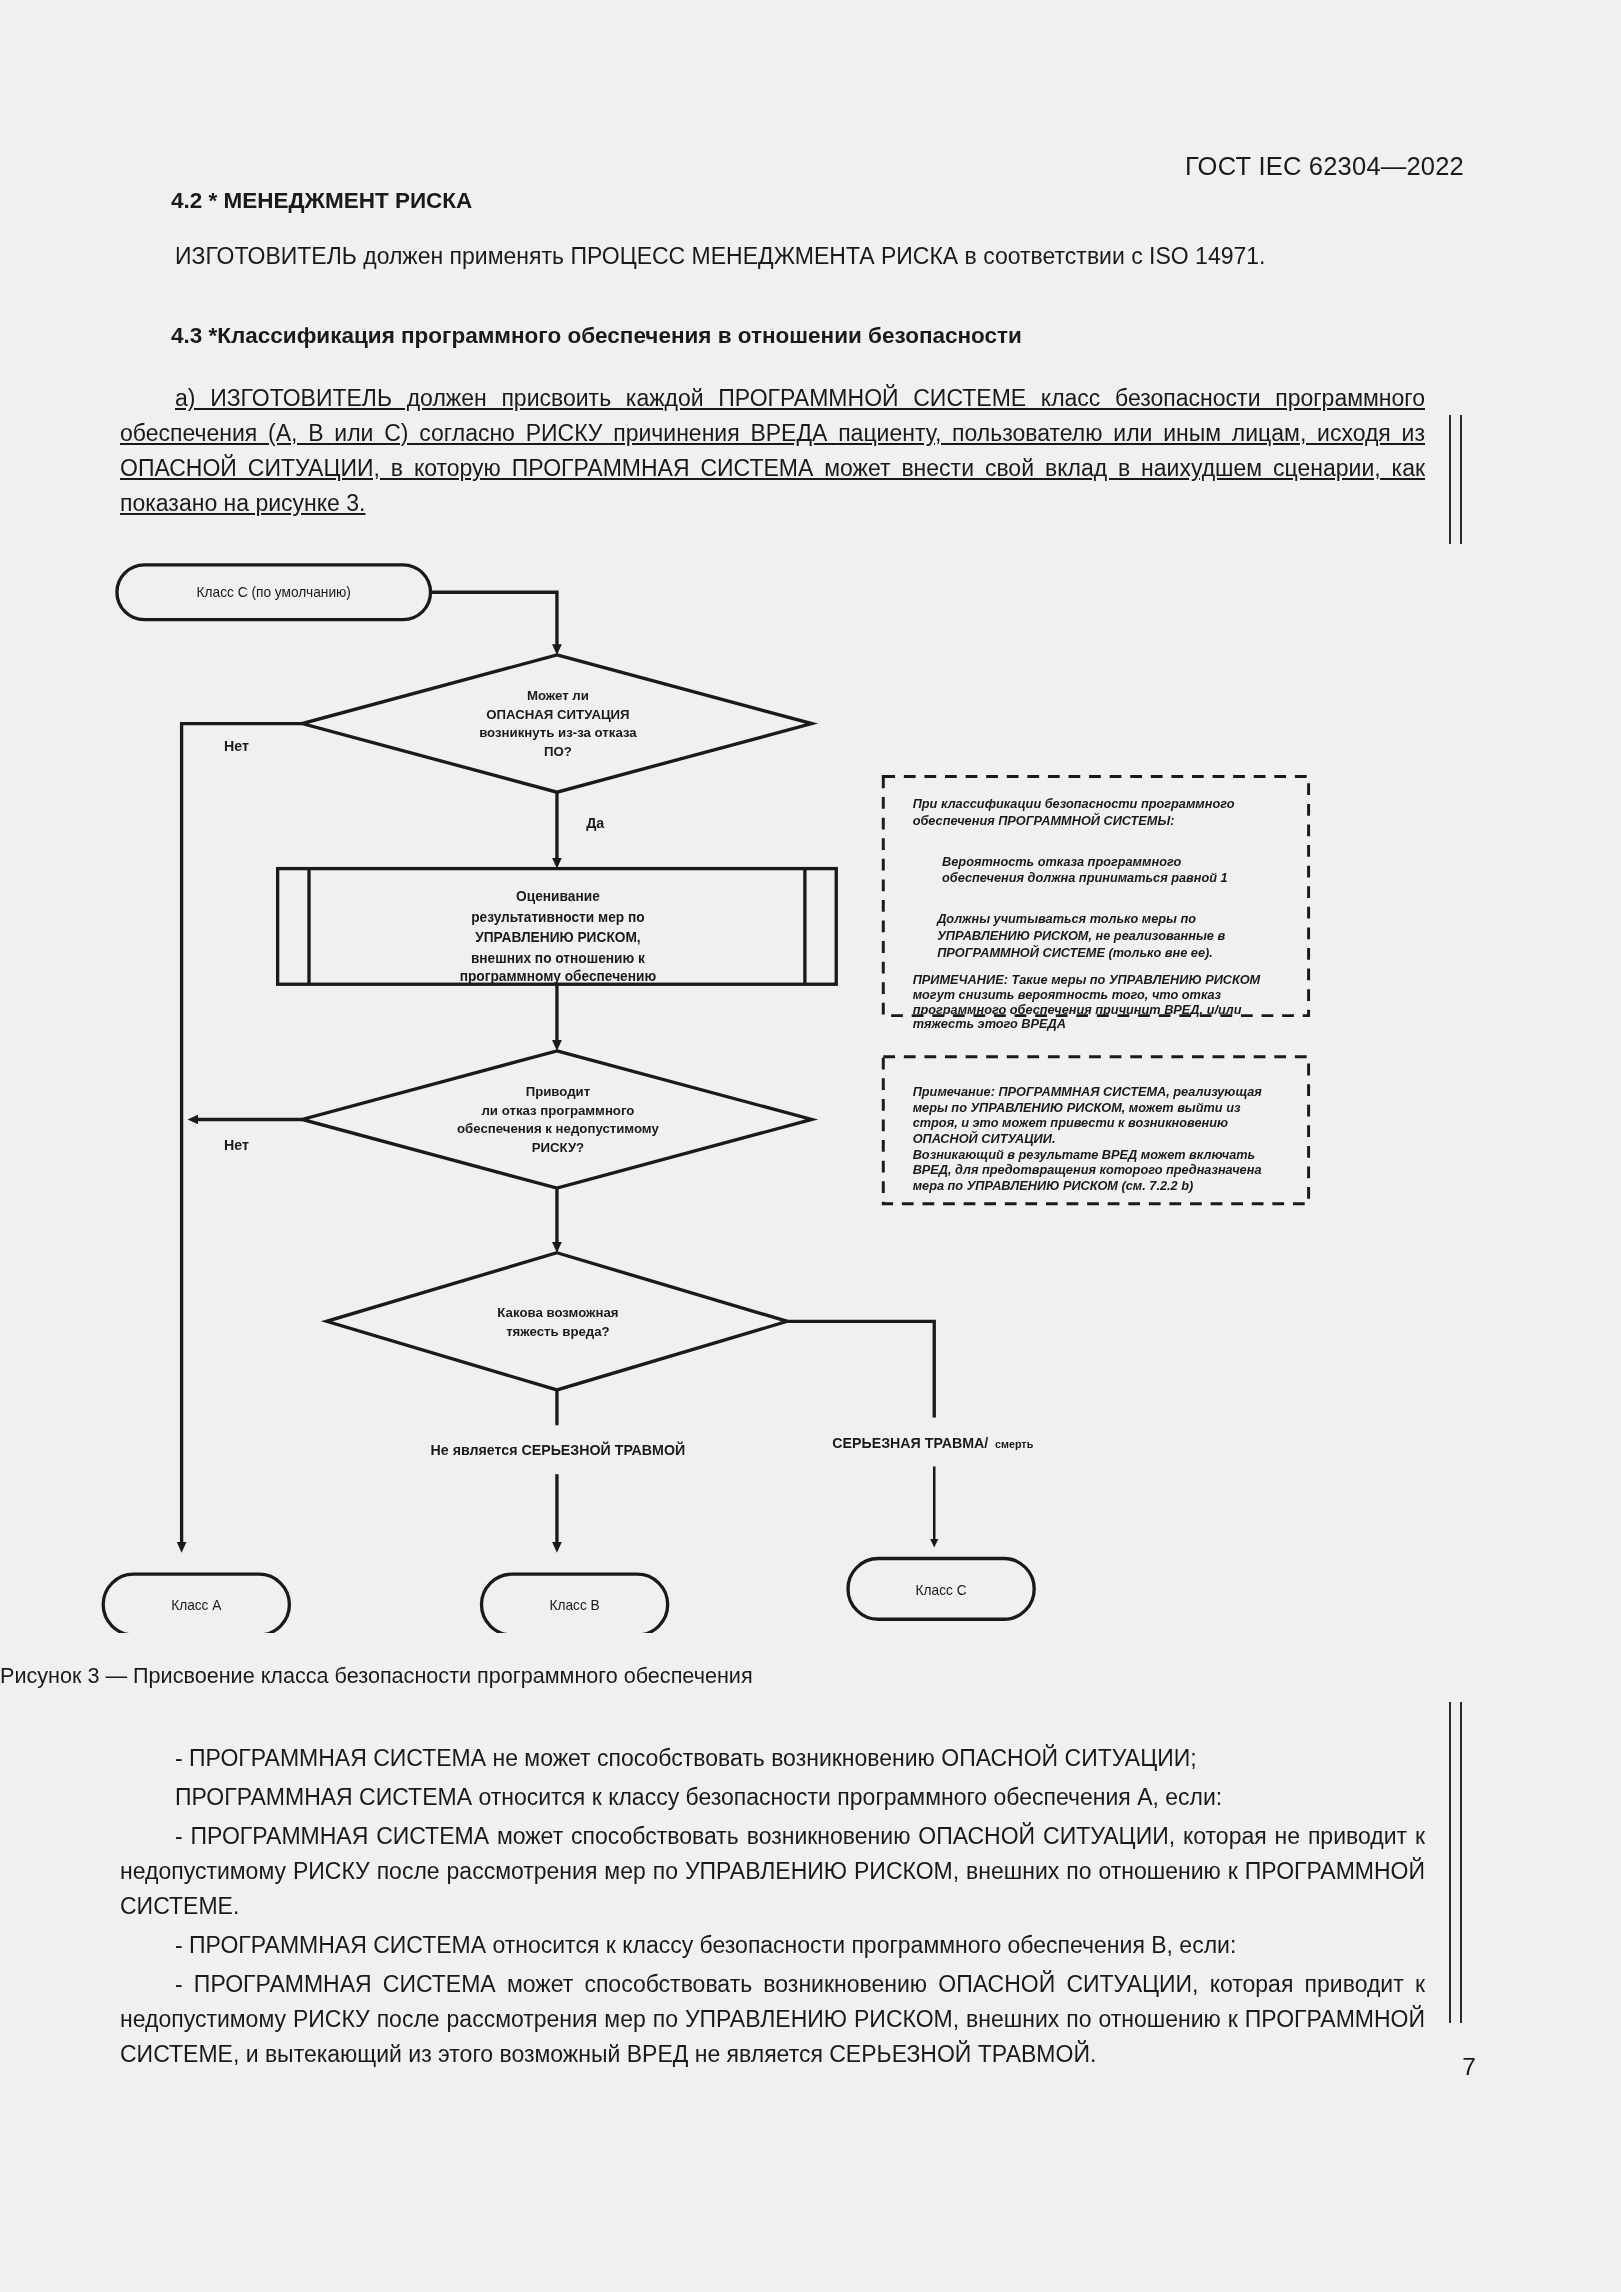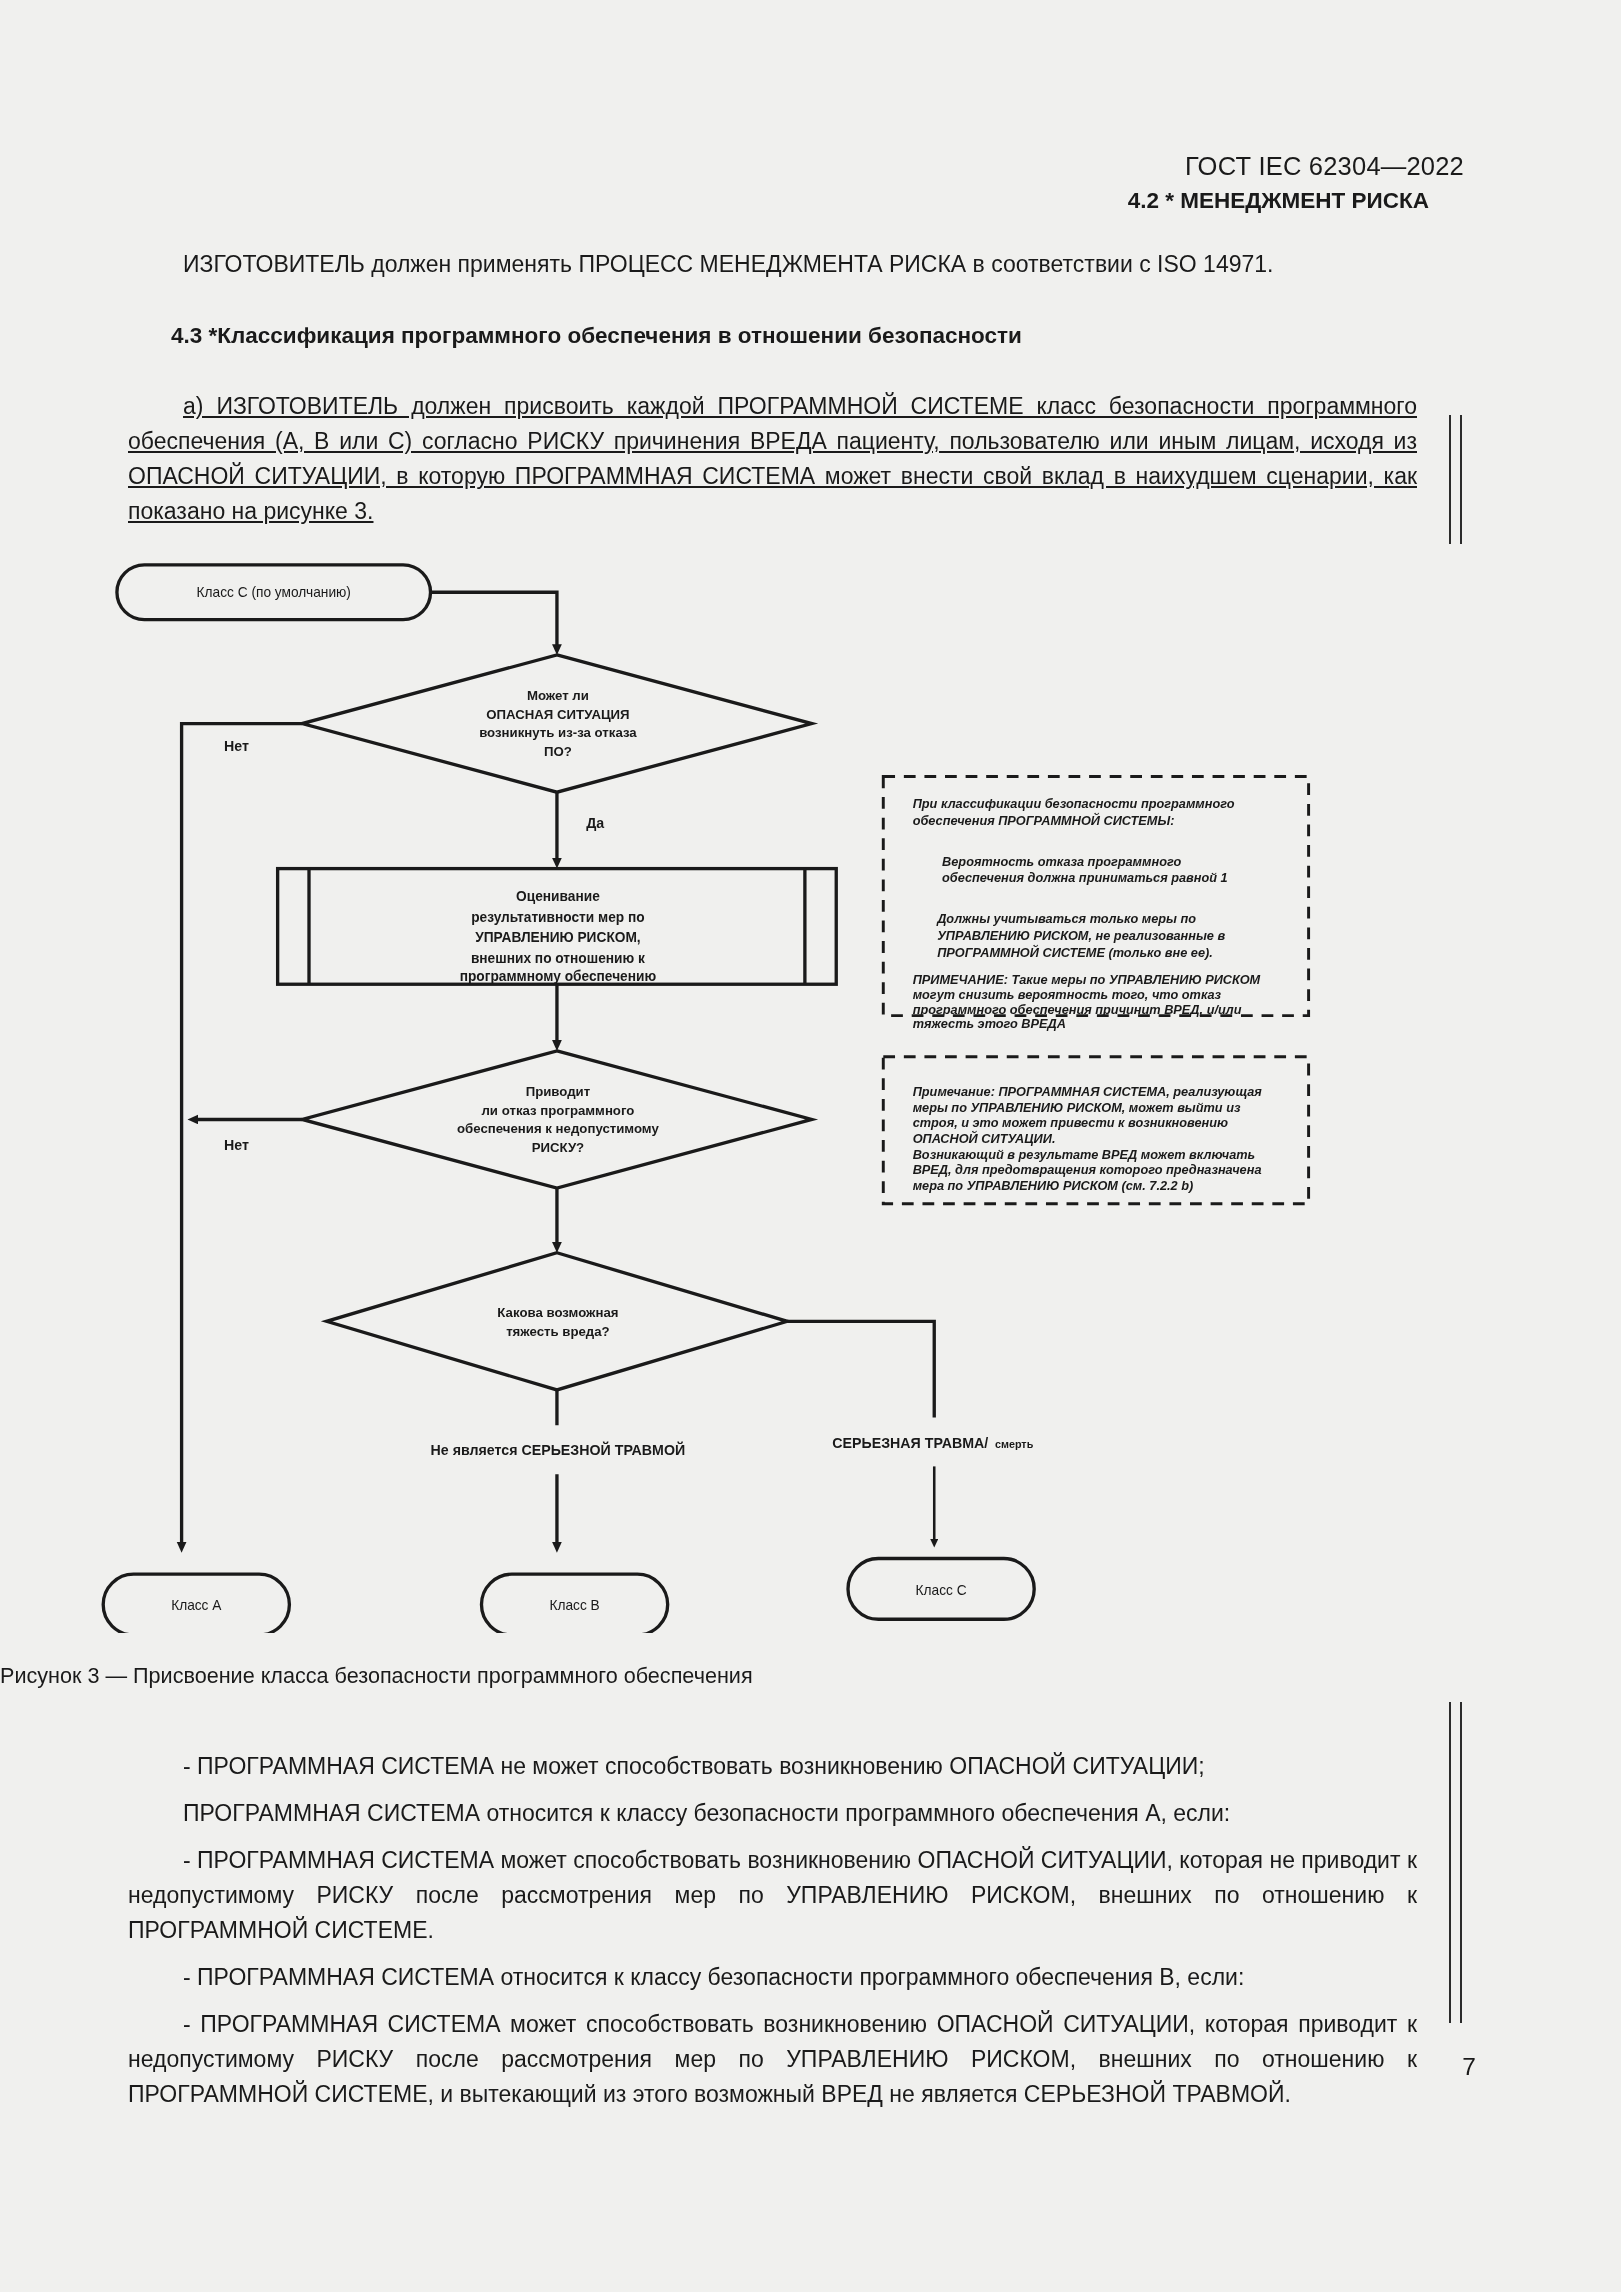--- a/index.html
+++ b/index.html
@@ -36,27 +36,27 @@
   }
   .h-sec {
     font-size: 22.5px;
     font-weight: bold;
     margin: 0;
     text-indent: 55px;
   }
   .para {
     font-size: 23px;
     line-height: 1.52;
-    margin: 12px;
+    margin: 4px;
     text-align: justify;
     text-indent: 55px;
   }
 
   
-  #sec42-title { top: 188px; text-align: right; }
+  #sec42-title { top: 188px; }
   #sec42-body  { top: 235px; }
   #sec43-title { top: 323px; }
   #sec43-body  { top: 377px; text-decoration: underline; }
 
   
   .changebar {
     position: absolute;
     width: 8.8px;
     border-left: 2px solid #2b2b2b;
     border-right: 2px solid #2b2b2b;

